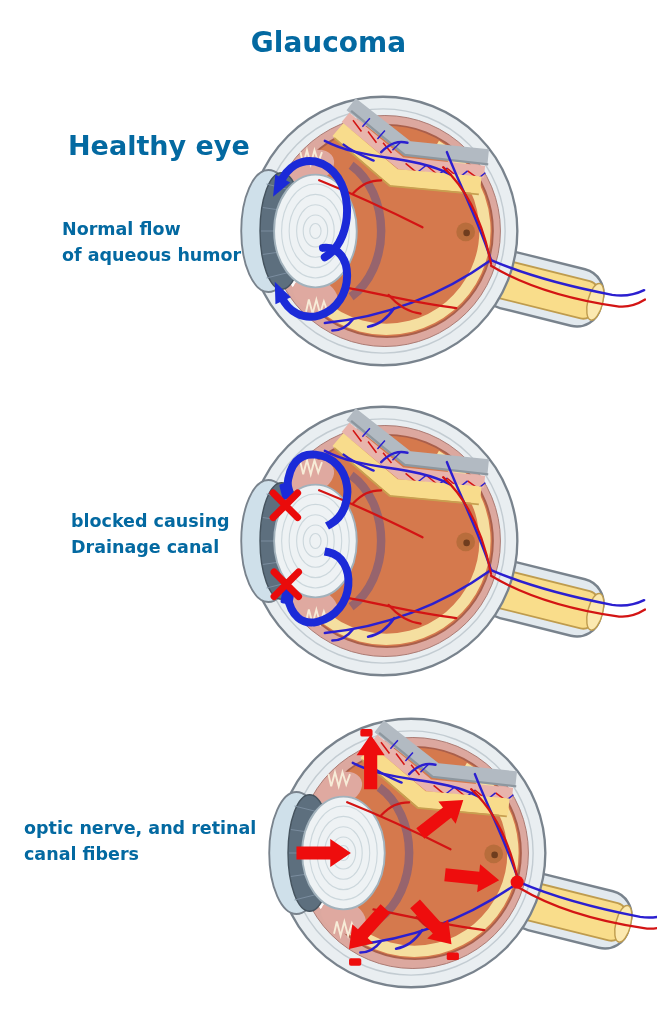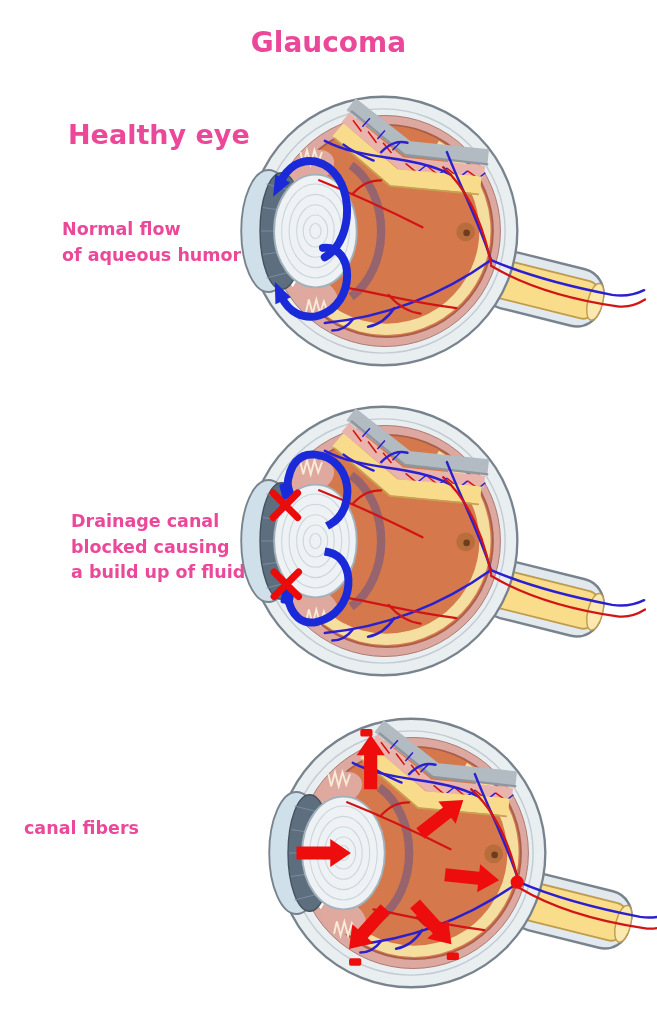--- a/index.html
+++ b/index.html
@@ -1,33 +1,33 @@
 <!DOCTYPE html>
 <html><head>
 <meta charset="utf-8">
 <style>
   html,body{margin:0;padding:0;background:#ffffff;}
   .page{
     position:relative;width:657px;height:1024px;background:#ffffff;
-    overflow:hidden;font-family:"DejaVu Sans", sans-serif;color:#ec4899;
+    overflow:hidden;font-family:"DejaVu Sans", sans-serif;color:#0369a1;
   }
   .title{
     position:absolute;left:0;top:26px;width:657px;margin:0;
     text-align:center;font-size:28px;font-weight:bold;letter-spacing:0;
   }
   .section-heading{
     position:absolute;margin:0;font-size:27px;font-weight:bold;white-space:nowrap;
   }
   .caption{
     position:absolute;margin:0;font-size:17.5px;font-weight:bold;
     line-height:25.6px;white-space:nowrap;
   }
   .caption span{display:block;}
   .eye-svg{position:absolute;}
-  #h-healthy{left:68px;top:119px;}
+  #h-healthy{left:68px;top:130px;}
   #cap-1{left:62px;top:217px;}
   #cap-2{left:71px;top:509px;}
   #cap-3{left:24px;top:816px;}
   #eye-1{left:214px;top:90px;}
   #eye-2{left:214px;top:400px;}
   #eye-3{left:242px;top:712px;}
 </style>
 </head>
 <body>
 
@@ -138,43 +138,43 @@
       </g>
       <g fill="#1b2ad8">
         <use href="#flow-head" transform="translate(69,102) rotate(118)"></use>
         <use href="#flow-head" transform="translate(70,216) rotate(246)"></use>
       </g>
     </svg>
   </section>
 
   <section>
     <p class="caption" id="cap-2">
+      <span>blocked causing</span>
       <span>Drainage canal</span>
-      <span>blocked causing</span>
-      <span>a build up of fluid</span>
     </p>
     <svg class="eye-svg" id="eye-2" width="432" height="282" viewBox="0 0 460 300">
       <use href="#eye-base"></use>
       <g stroke="#1b2ad8" stroke-width="8.5" fill="none" stroke-linecap="square">
         <path d="M124,132 C152,116 148,62 108,58 C91,56 80,68 78,92"></path>
         <path d="M122,162 C152,168 152,226 110,236 C94,240 82,230 78,208"></path>
       </g>
       <g fill="#1b2ad8">
         <rect x="71" y="88" width="13" height="17" rx="2" transform="rotate(-14 77 96)"></rect>
         <rect x="72" y="200" width="13" height="17" rx="2" transform="rotate(10 78 208)"></rect>
       </g>
       <g stroke="#ea0b0b" stroke-width="7.5" stroke-linecap="round" fill="none">
         <path d="M63,99 L89,125 M89,99 L63,125"></path>
         <path d="M64,183 L90,209 M90,183 L64,209"></path>
       </g>
     </svg>
   </section>
 
   <section>
     <p class="caption" id="cap-3">
+      <span>optic nerve, and retinal</span>
       <span>canal fibers</span>
     </p>
     <svg class="eye-svg" id="eye-3" width="432" height="282" viewBox="0 0 460 300">
       <use href="#eye-base"></use>
       <g fill="#ee0d0d">
         <use href="#pressure-arrow" transform="translate(137,54) rotate(-90)"></use>
         <use href="#pressure-arrow" transform="translate(212,112) rotate(-38)"></use>
         <use href="#pressure-arrow" transform="translate(86,150)"></use>
         <use href="#pressure-arrow" transform="translate(244,176) rotate(6)"></use>
         <use href="#pressure-arrow" transform="translate(134,230) rotate(132)"></use>

